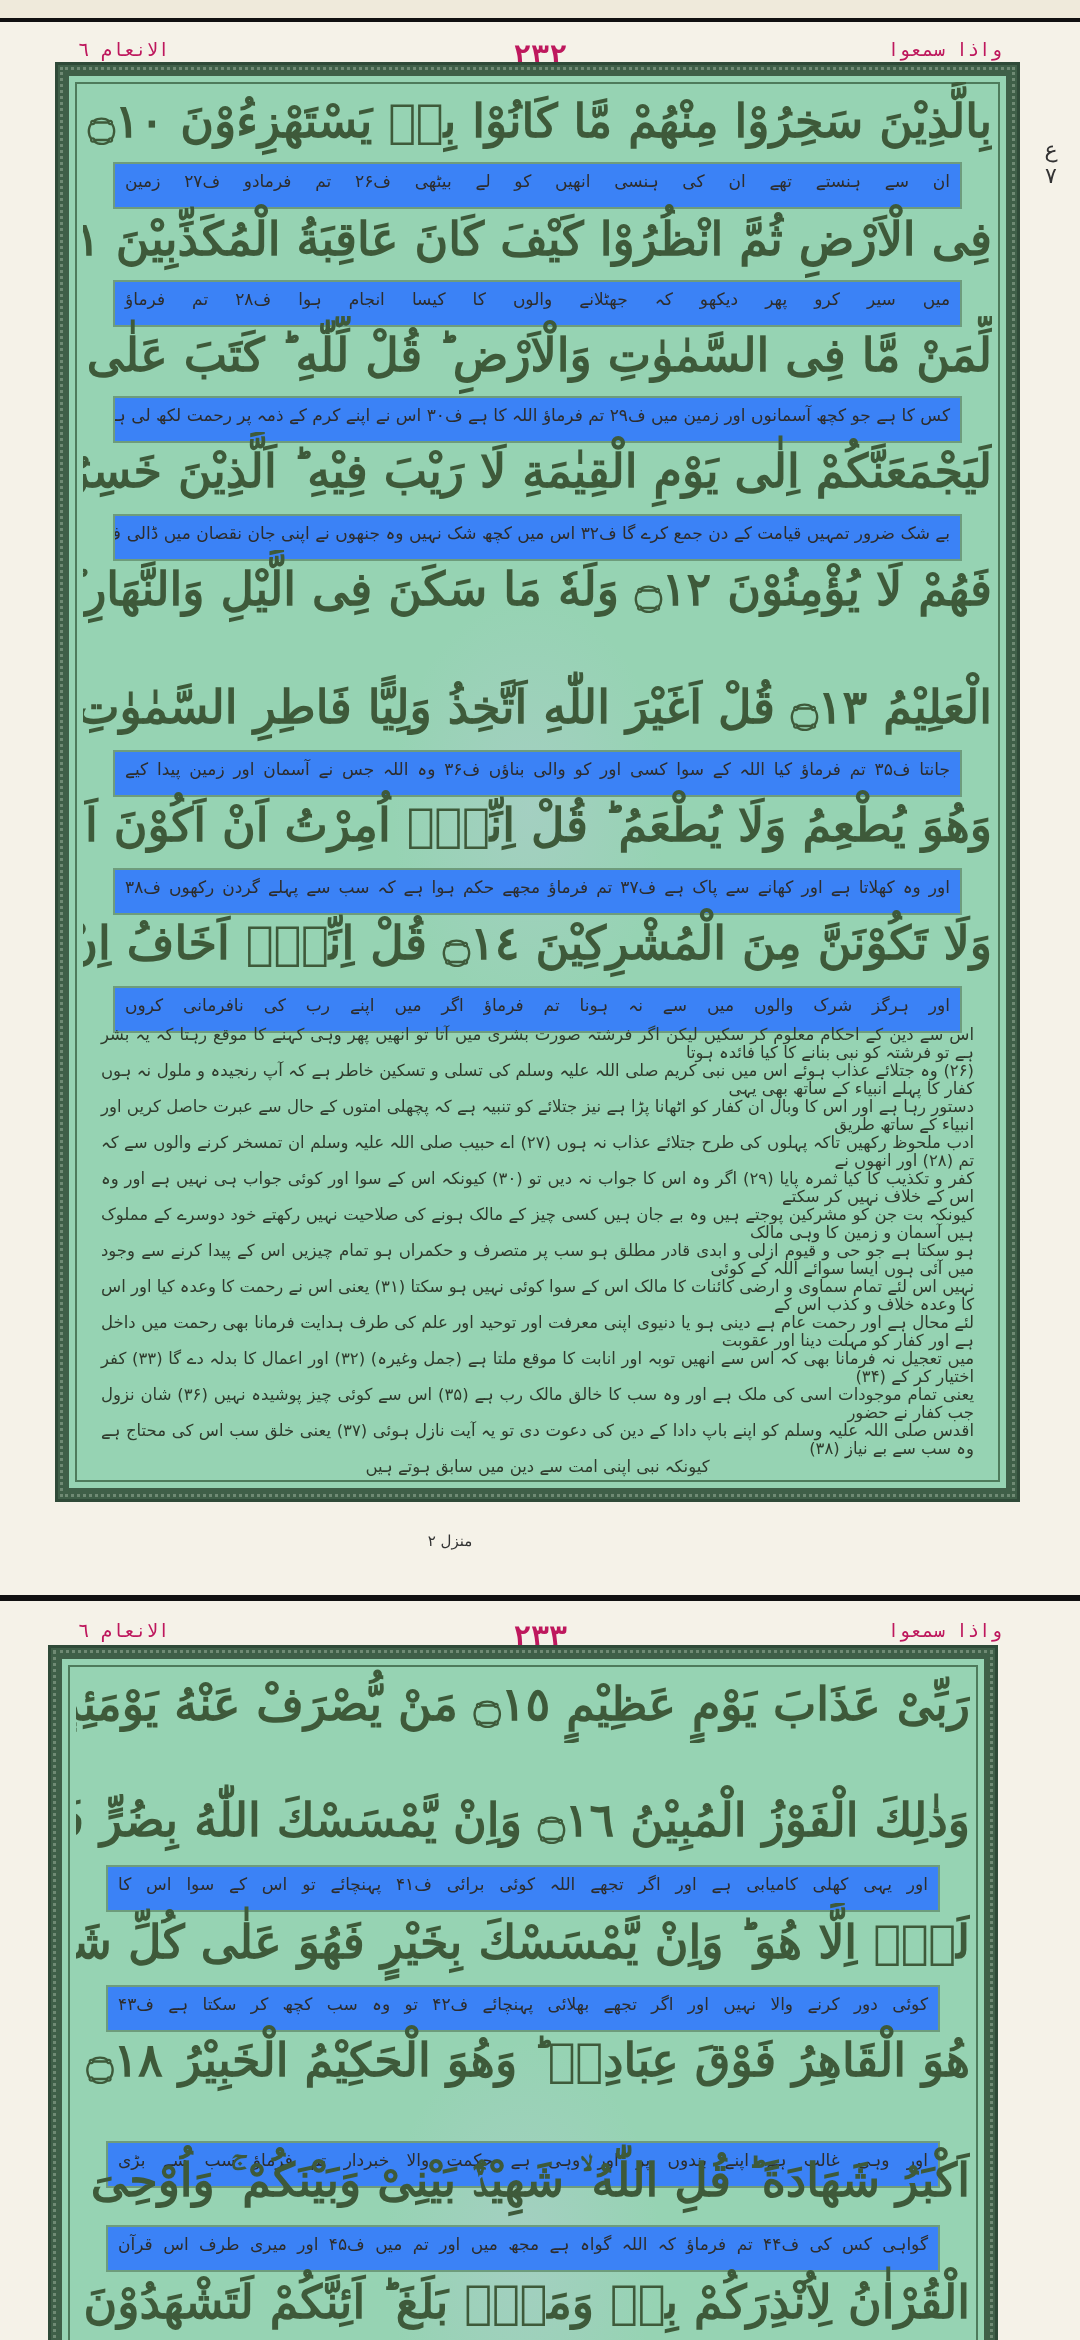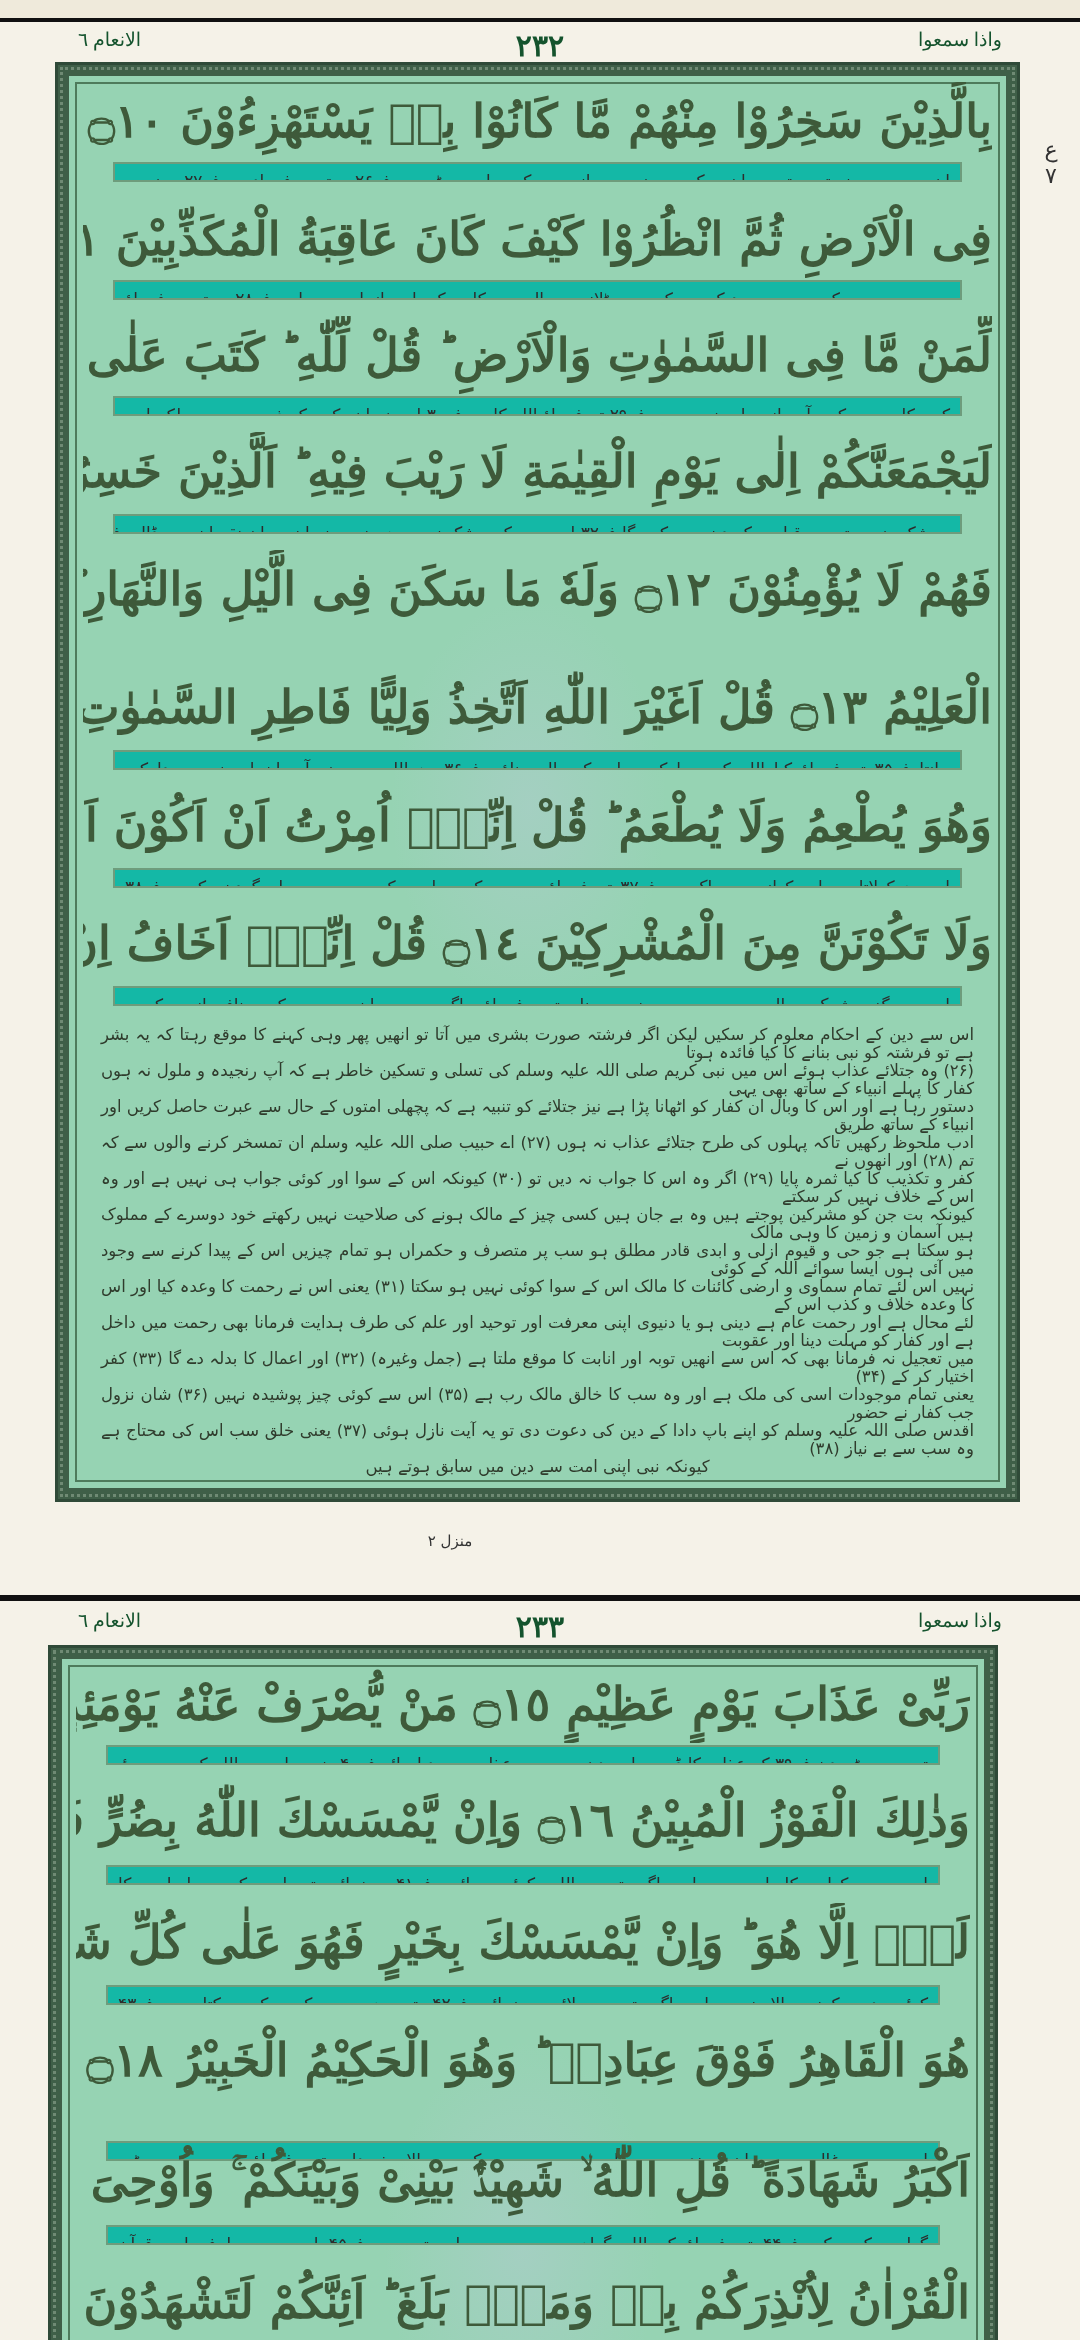--- a/index.html
+++ b/index.html
@@ -1,35 +1,35 @@
 <!DOCTYPE html>
 <html><head>
 <meta charset="utf-8">
 <style>
   html, body { margin:0; padding:0; }
   body { width:1080px; height:2340px; overflow:hidden; background:#f4f1e6; font-family:"DejaVu Sans", sans-serif; position:relative; }
   .top-strip { position:absolute; left:0; top:0; width:1080px; height:18px; background:#efeadb; }
   .black-bar { position:absolute; left:0; width:1080px; height:4px; background:#111; }
   .page { position:absolute; left:0; width:1080px; background:#f5f2e8; }
   .page-header { position:absolute; left:0; width:1080px; height:34px; }
-  .hdr { position:absolute; top:0; font-family:Liberation Serif, serif; color:#14532d; direction:rtl; }
+  .hdr { position:absolute; top:10px; font-family:Liberation Mono, monospace; color:#be185d; direction:rtl; }
   .hdr.left { left:78px; font-size:19px; }
   .hdr.center { left:0; width:1080px; text-align:center; font-size:30px; font-weight:bold; letter-spacing:2px; }
   .hdr.right { right:78px; font-size:19px; }
   .frame { position:absolute; left:55px; width:965px; box-sizing:border-box;
     border:14px solid #3f5f48;
     background:#96d3b3;
     outline:3px dotted #6f8a74; outline-offset:-8px; }
   .frame::before { content:""; position:absolute; left:-14px; right:-14px; top:-14px; bottom:-14px;
     border:3px solid #2f4a38; pointer-events:none; }
   .frame-inner { position:absolute; left:6px; right:6px; top:6px; bottom:6px; border:2px solid #4e7b5c; }
   .ayah-line { position:absolute; left:14px; right:14px; height:78px; direction:rtl;
     font-family:"DejaVu Serif", serif; font-size:46px; font-weight:bold; color:#3e5a3a;
     line-height:78px; white-space:nowrap; overflow:hidden; text-align:justify; text-align-last:justify; }
-  .trans-line { position:absolute; left:44px; right:44px; height:20px; background:#14b8a6;
+  .trans-line { position:absolute; left:44px; right:44px; height:47px; background:#3b82f6;
     border:2px solid #6e9c7c; direction:rtl; font-family:"DejaVu Sans", sans-serif; font-size:17px;
     color:#2d2d2d; line-height:34px; padding:0 10px; box-sizing:border-box; white-space:nowrap; overflow:hidden;
     text-align:justify; text-align-last:justify; }
   .tafsir { position:absolute; left:32px; right:32px; direction:rtl; font-family:"DejaVu Sans", sans-serif;
     font-size:16.5px; color:#2f3b2c; line-height:18px; text-align:justify; text-align-last:right; }
   .tafsir p { margin:0; }
   .tafsir .last { text-align:center; text-align-last:center; }
   .margin-note { position:absolute; right:14px; top:115px; width:30px; direction:rtl; text-align:center;
     font-family:"DejaVu Serif", serif; font-size:22px; color:#333; line-height:26px; }
   .footer { position:absolute; left:0; width:900px; text-align:center; direction:rtl; font-family:"DejaVu Serif", serif; font-size:15px; color:#333; }
@@ -104,21 +104,20 @@
     <span class="hdr left">الانعام ٦</span>
     <span class="hdr center">٢٣٣</span>
     <span class="hdr right">واذا سمعوا</span>
   </div>
 
   <div class="frame" style="top:44px;height:760px;left:48px;width:950px;">
     <div class="frame-inner"></div>
     <div class="watermark" style="top:380px;"></div>
 
     <div class="ayah-line" style="top:6px;">رَبِّىْ عَذَابَ يَوْمٍ عَظِيْمٍ ۝١٥ مَنْ يُّصْرَفْ عَنْهُ يَوْمَئِذٍ فَقَدْ رَحِمَهٗ ؕ</div>
-    <div class="trans-line" style="top:86px;">تو مجھے بڑے دن ف۳۹ کے عذاب کا ڈر ہے اس دن جس سے عذاب پھیر دیا جائے ف۴۰ ضرور اس پر اللہ کی مہر ہوئی</div>
 
     <div class="ayah-line" style="top:122px;">وَذٰلِكَ الْفَوْزُ الْمُبِيْنُ ۝١٦ وَاِنْ يَّمْسَسْكَ اللّٰهُ بِضُرٍّ فَلَا كَاشِفَ</div>
     <div class="trans-line" style="top:206px;">اور یہی کھلی کامیابی ہے اور اگر تجھے اللہ کوئی برائی ف۴۱ پہنچائے تو اس کے سوا اس کا</div>
 
     <div class="ayah-line" style="top:244px;">لَهٗۤ اِلَّا هُوَ ؕ وَاِنْ يَّمْسَسْكَ بِخَيْرٍ فَهُوَ عَلٰى كُلِّ شَىْءٍ قَدِيْرٌ ۝١٧ وَ</div>
     <div class="trans-line" style="top:326px;">کوئی دور کرنے والا نہیں اور اگر تجھے بھلائی پہنچائے ف۴۲ تو وہ سب کچھ کر سکتا ہے ف۴۳</div>
 
     <div class="ayah-line" style="top:362px;">هُوَ الْقَاهِرُ فَوْقَ عِبَادِهٖ ؕ وَهُوَ الْحَكِيْمُ الْخَبِيْرُ ۝١٨ قُلْ اَىُّ شَىْءٍ</div>
     <div class="trans-line" style="top:446px;margin-top:36px;">اور وہی غالب ہے اپنے بندوں پر اور وہی ہے حکمت والا خبردار تم فرماؤ سب سے بڑی</div>
 

